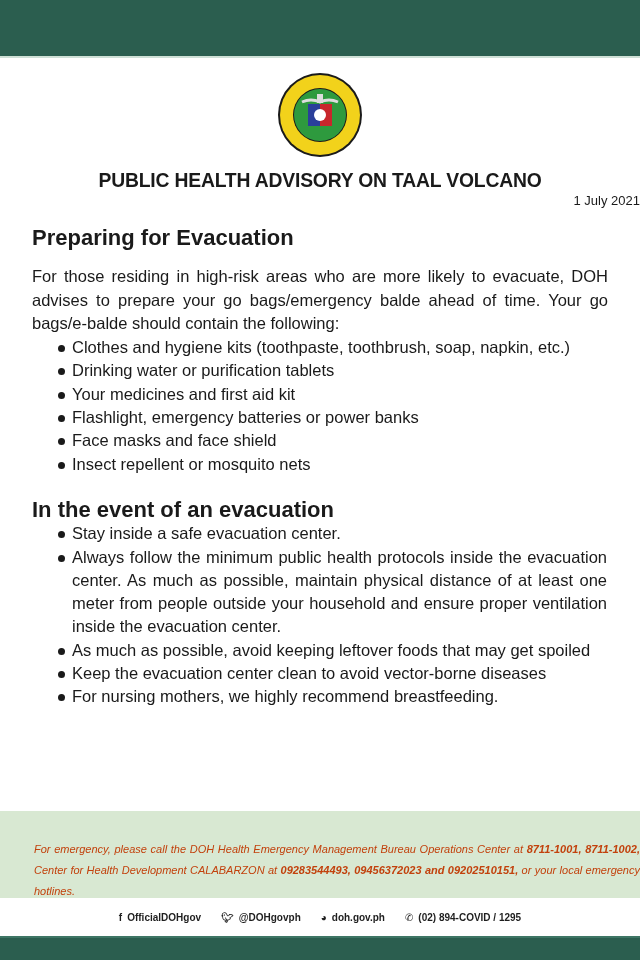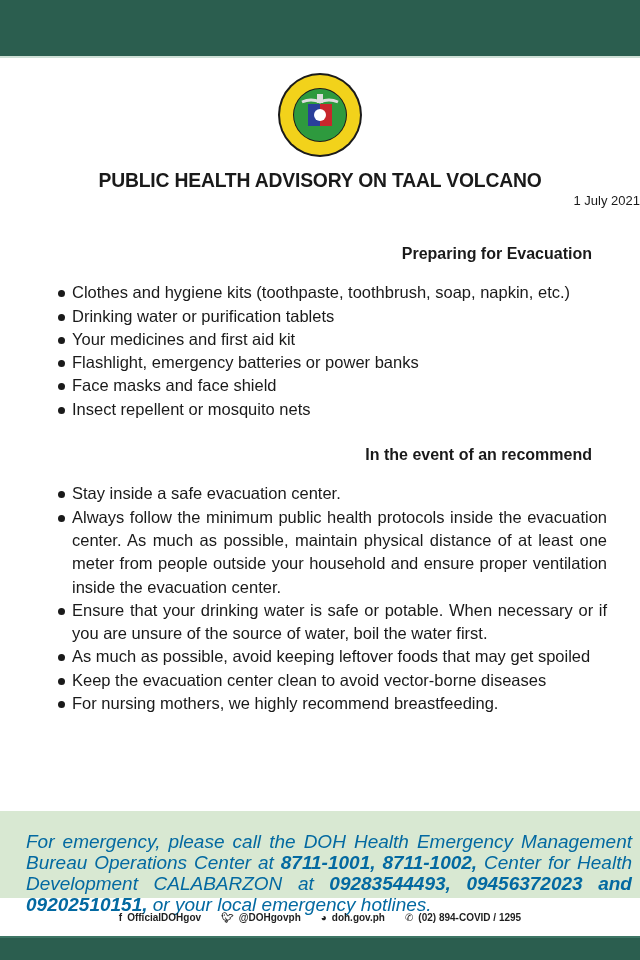--- a/index.html
+++ b/index.html
@@ -4,28 +4,28 @@
 <style>
   html, body { margin:0; padding:0; }
   body { width:640px; height:960px; background:#ffffff; position:relative; overflow:hidden;
          font-family:"Liberation Sans", "DejaVu Sans", sans-serif; color:#1a1a1a; }
   .band-top { position:absolute; left:0; top:0; width:640px; height:56px; background:#2b5e4f; border-bottom:2px solid #cfe0d6; }
   .band-bottom { position:absolute; left:0; top:936px; width:640px; height:24px; background:#2b5e4f; border-top:2px solid #3e7665; }
   .logo { position:absolute; left:277px; top:72px; width:86px; height:86px; }
   .title { position:absolute; left:0; top:168px; width:640px; text-align:center; font-weight:bold; font-size:21px; letter-spacing:-0.2px; transform:scaleX(0.92); }
   .date { position:absolute; left:0; top:193px; width:640px; text-align:right; font-size:13px; }
   .content { position:absolute; left:32px; top:226px; width:576px; font-size:16.5px; line-height:23.3px; }
-  .h { font-weight:bold; font-size:16px; margin:16px;text-align:right; }
+  .h { font-weight:bold; font-size:22px; margin:0; }
   .para { margin:16px 0 0 0; text-align:justify; }
   ul { list-style:none; margin:1px; padding:0 0 0 22px; }
   li { position:relative; padding-left:17px; text-align:justify; }
   li::before { content:""; position:absolute; left:3px; top:9px; width:7px; height:7px; border-radius:50%; background:#1a1a1a; }
   .h2 { margin-top:22px; }
   .emergency { position:absolute; left:0; top:811px; width:640px; height:87px; background:#d8e8d2; }
-  .emergency p { margin:8px; position:absolute; left:18px; top:12px; width:606px; font-style:italic; font-size:19px; line-height:21px; text-align:justify; color:#0369a1; }
+  .emergency p { margin:16px; position:absolute; left:18px; top:12px; width:606px; font-style:italic; font-size:11px; line-height:21px; text-align:justify; color:#c2410c; }
   .emergency b { font-weight:bold; }
   .footer { position:absolute; left:0; top:906px; width:640px; height:22px; display:flex; justify-content:center; gap:20px; font-size:10px; font-weight:bold; color:#1e1e1e; align-items:center; }
   .footer span.item { display:flex; align-items:center; gap:5px; }
   .ic { font-size:10px; }
 </style>
 </head>
 <body>
 
 <div class="band-top"></div>
 
@@ -39,33 +39,33 @@
   <circle cx="43" cy="43" r="6" fill="#ffffff"></circle>
   <path d="M25 30 Q34 26 43 30 Q52 26 61 30" stroke="#ddd" stroke-width="3" fill="none"></path>
   <rect x="40" y="22" width="6" height="9" fill="#ddd"></rect>
 </svg>
 
 <div class="title">PUBLIC HEALTH ADVISORY ON TAAL VOLCANO</div>
 <div class="date">1 July 2021</div>
 
 <div class="content">
   <p class="h">Preparing for Evacuation</p>
+  <p class="para">For those residing in high-risk areas who are more likely to evacuate, DOH advises to prepare your go bags/emergency balde ahead of time. Your go bags/e-balde should contain the following:</p>
   <ul>
     <li>Clothes and hygiene kits (toothpaste, toothbrush, soap, napkin, etc.)</li>
     <li>Drinking water or purification tablets</li>
     <li>Your medicines and first aid kit</li>
     <li>Flashlight, emergency batteries or power banks</li>
     <li>Face masks and face shield</li>
     <li>Insect repellent or mosquito nets</li>
   </ul>
-  <p class="h h2">In the event of an recommend</p>
+  <p class="h h2">In the event of an evacuation</p>
   <ul>
     <li>Stay inside a safe evacuation center.</li>
     <li>Always follow the minimum public health protocols inside the evacuation center. As much as possible, maintain physical distance of at least one meter from people outside your household and ensure proper ventilation inside the evacuation center.</li>
-    <li>Ensure that your drinking water is safe or potable. When necessary or if you are unsure of the source of water, boil the water first.</li>
     <li>As much as possible, avoid keeping leftover foods that may get spoiled</li>
     <li>Keep the evacuation center clean to avoid vector-borne diseases</li>
     <li>For nursing mothers, we highly recommend breastfeeding.</li>
   </ul>
 </div>
 
 <div class="emergency">
   <p><span>For emergency, please call the DOH Health Emergency Management Bureau Operations Center at </span><b>8711-1001, 8711-1002,</b><span> Center for Health Development CALABARZON at </span><b>09283544493, 09456372023 and 09202510151,</b><span> or your local emergency hotlines.</span></p>
 </div>
 

